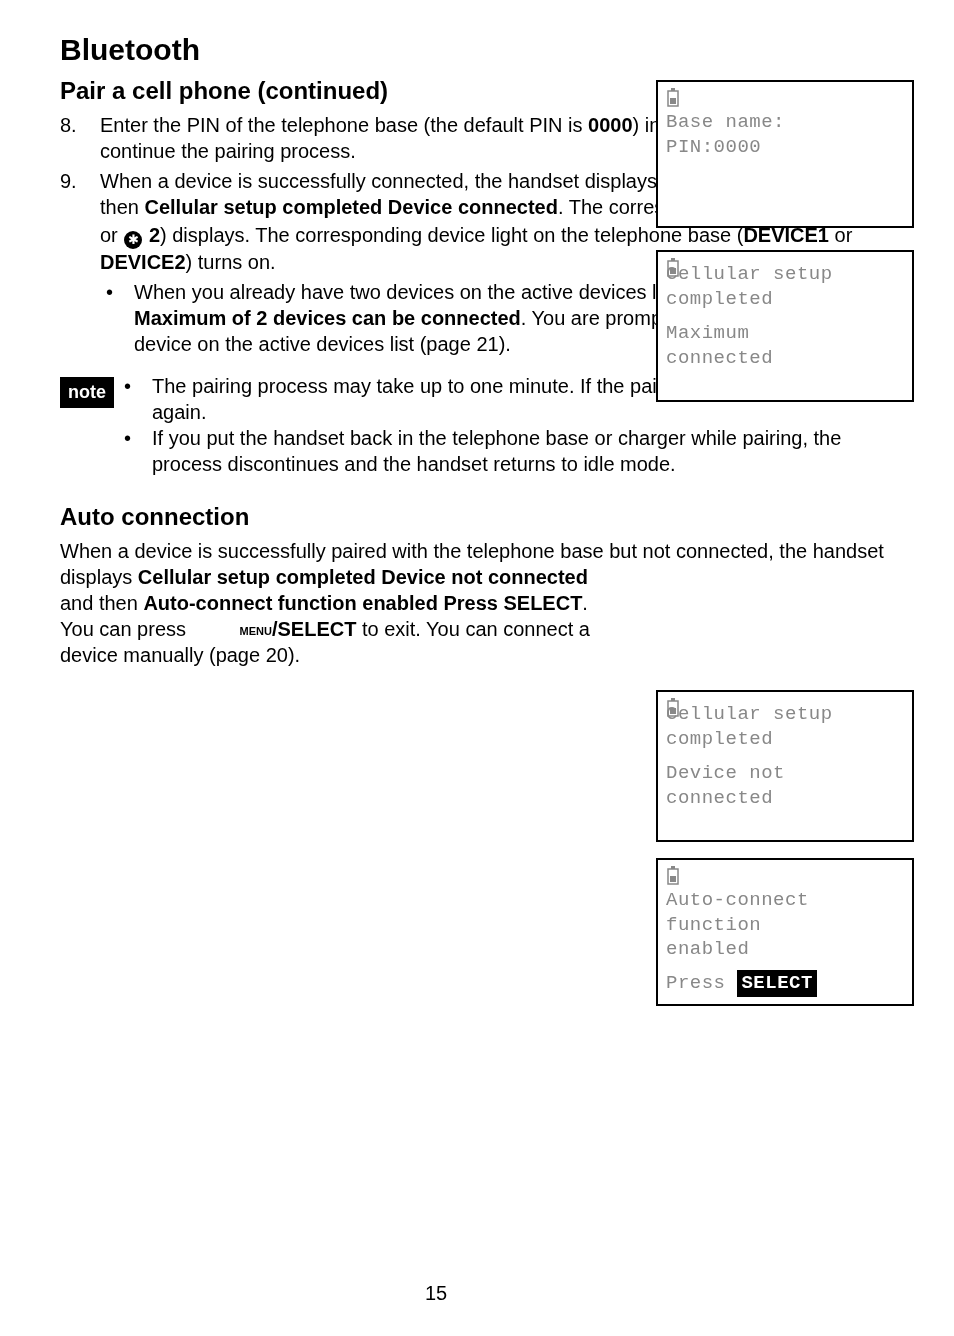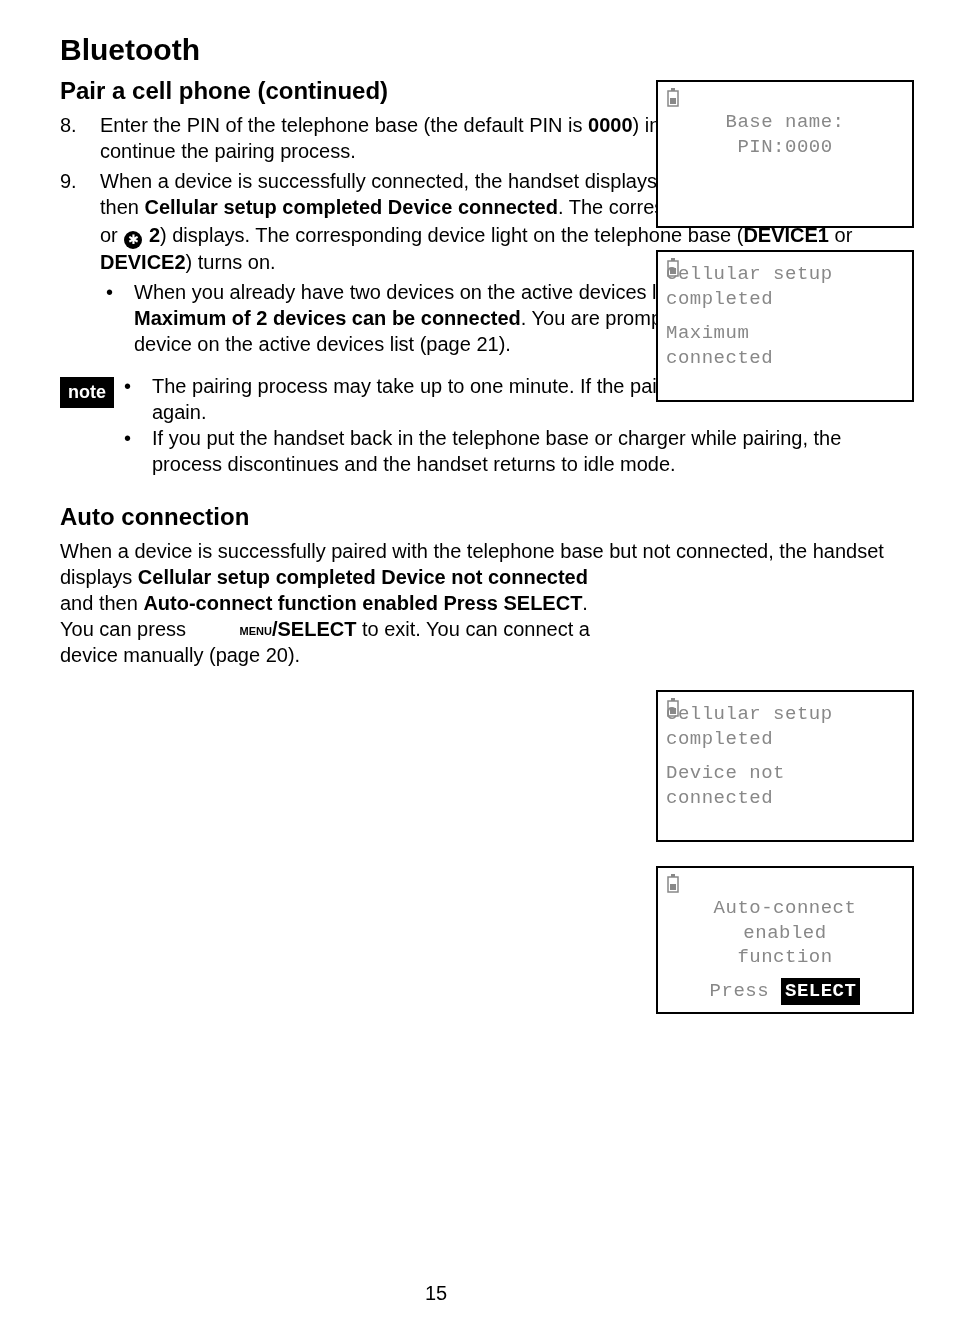--- a/index.html
+++ b/index.html
@@ -43,21 +43,21 @@
     right: 40px;
     padding: 6px 8px 10px 8px;
     font-family: "Courier New", monospace;
     color: #888;
     font-size: 19px;
     line-height: 1.3;
     letter-spacing: 0.5px;
   }
   .lcd-box .lcd-icon { width: 14px; height: 20px; display: block; margin-bottom: 2px; }
   .lcd-center { text-align: left; }
-  .lcd-left { text-align: center; }
+  .lcd-left { text-align: left; }
 
   .select-inv {
     background: #000; color: #fff; padding: 1px 4px; font-weight: bold;
     display: inline-block;
   }
 
   .bt-icon {
     display: inline-flex; align-items: center; justify-content: center;
     width: 18px; height: 18px; border-radius: 50%; background: #000; color: #fff;
     font-size: 13px; vertical-align: -2px; margin: 0 1px;
@@ -105,29 +105,29 @@
     </svg>
   <div style="margin-top:-18px;">
     <div>Cellular setup</div>
     <div>completed</div>
     <div style="height:10px;"></div>
     <div>Device not</div>
     <div>connected</div>
   </div>
 </div>
 
-<div class="lcd-box lcd-left" style="top:858px; height:148px; padding-bottom:21px;margin-top:8px;">
+<div class="lcd-box lcd-left" style="top:858px; height:148px; padding-bottom:21px;">
   <svg class="lcd-icon" viewBox="0 0 14 20">
       <rect x="5" y="0" width="4" height="3" fill="#888"></rect>
       <rect x="2" y="3" width="10" height="15" fill="none" stroke="#888" stroke-width="1.5"></rect>
       <rect x="4" y="10" width="6" height="6" fill="#888"></rect>
     </svg>
   <div>Auto-connect</div>
+  <div>function</div>
   <div>enabled</div>
-  <div>function</div>
   <div style="height:8px;"></div>
   <div>
     <span>Press</span>
     <span class="select-inv">SELECT</span>
   </div>
 </div>
 
 <h1>Bluetooth</h1>
 <h2>Pair a cell phone (continued)</h2>
 

